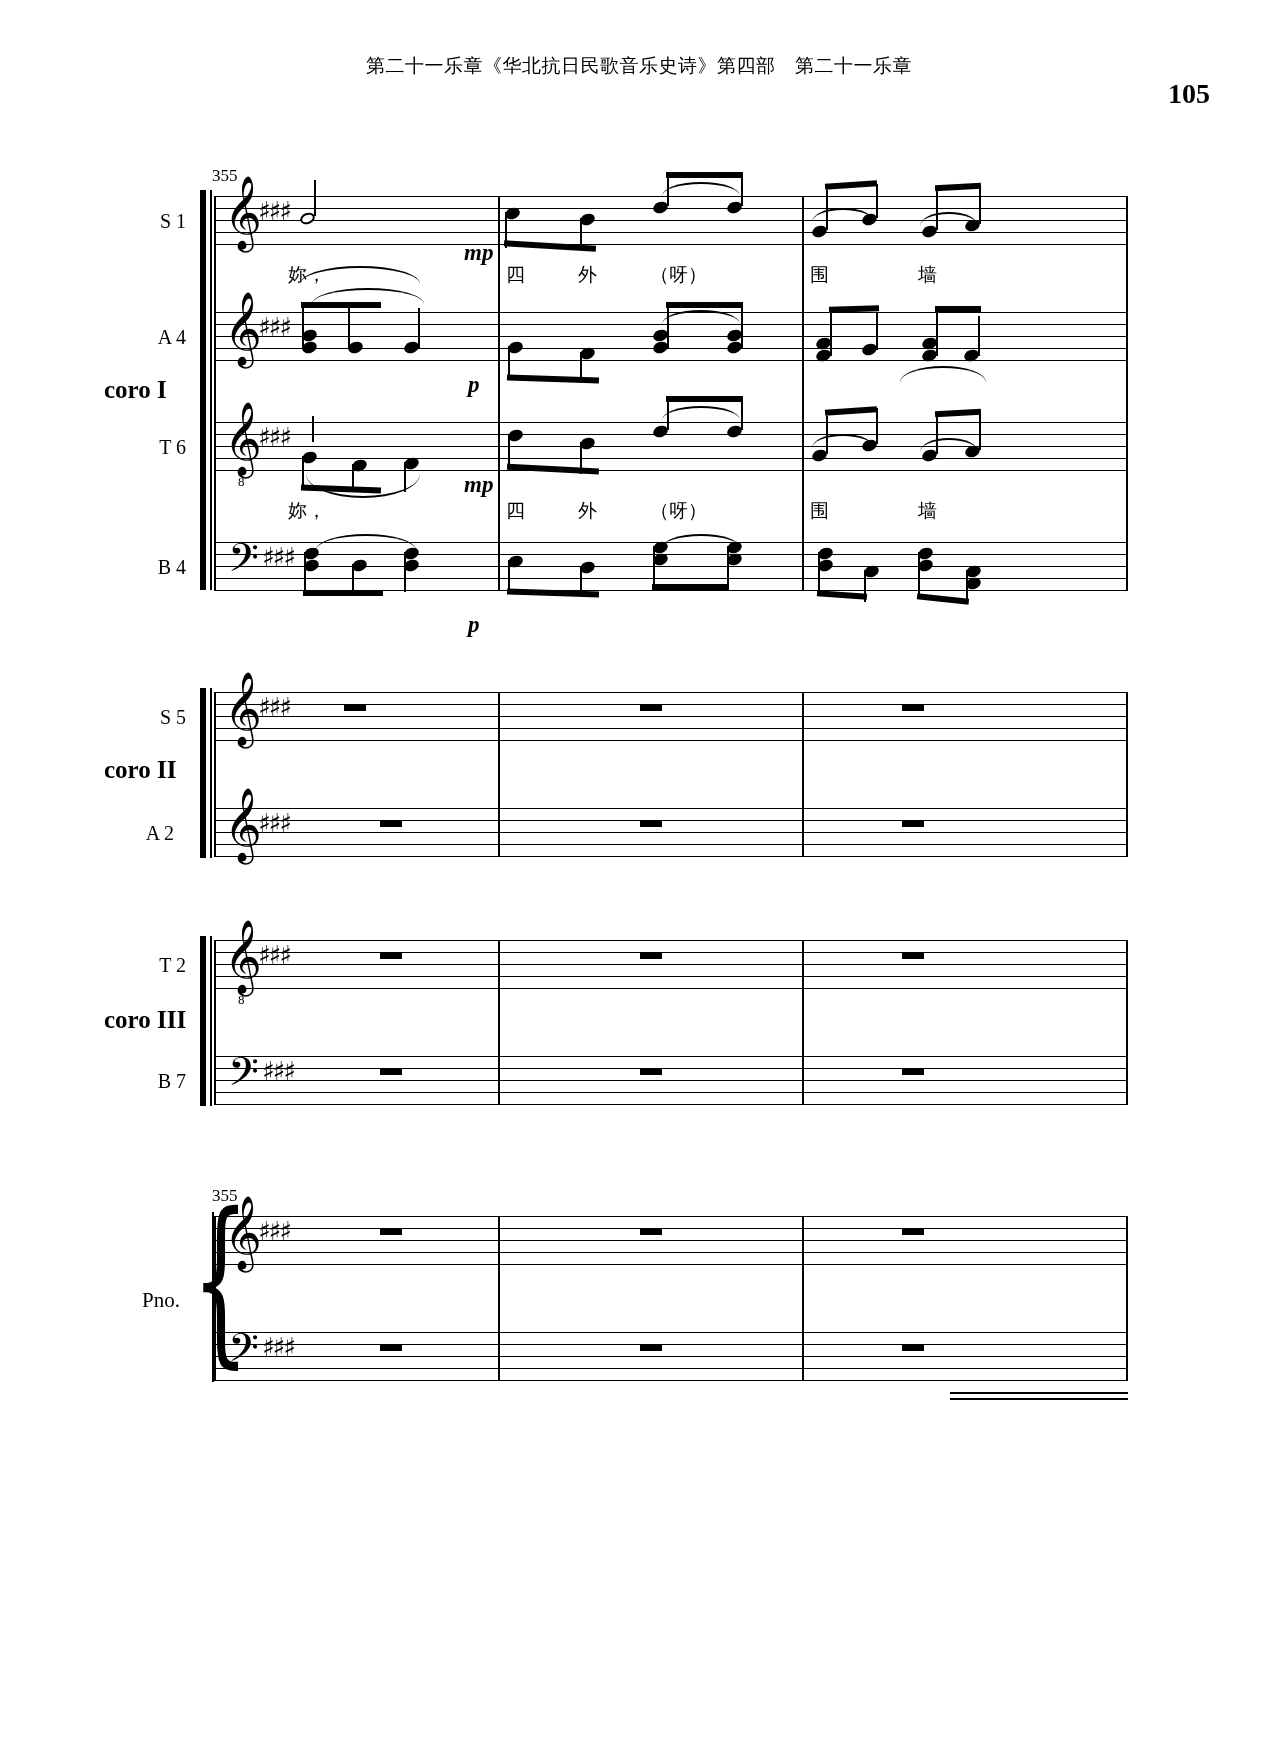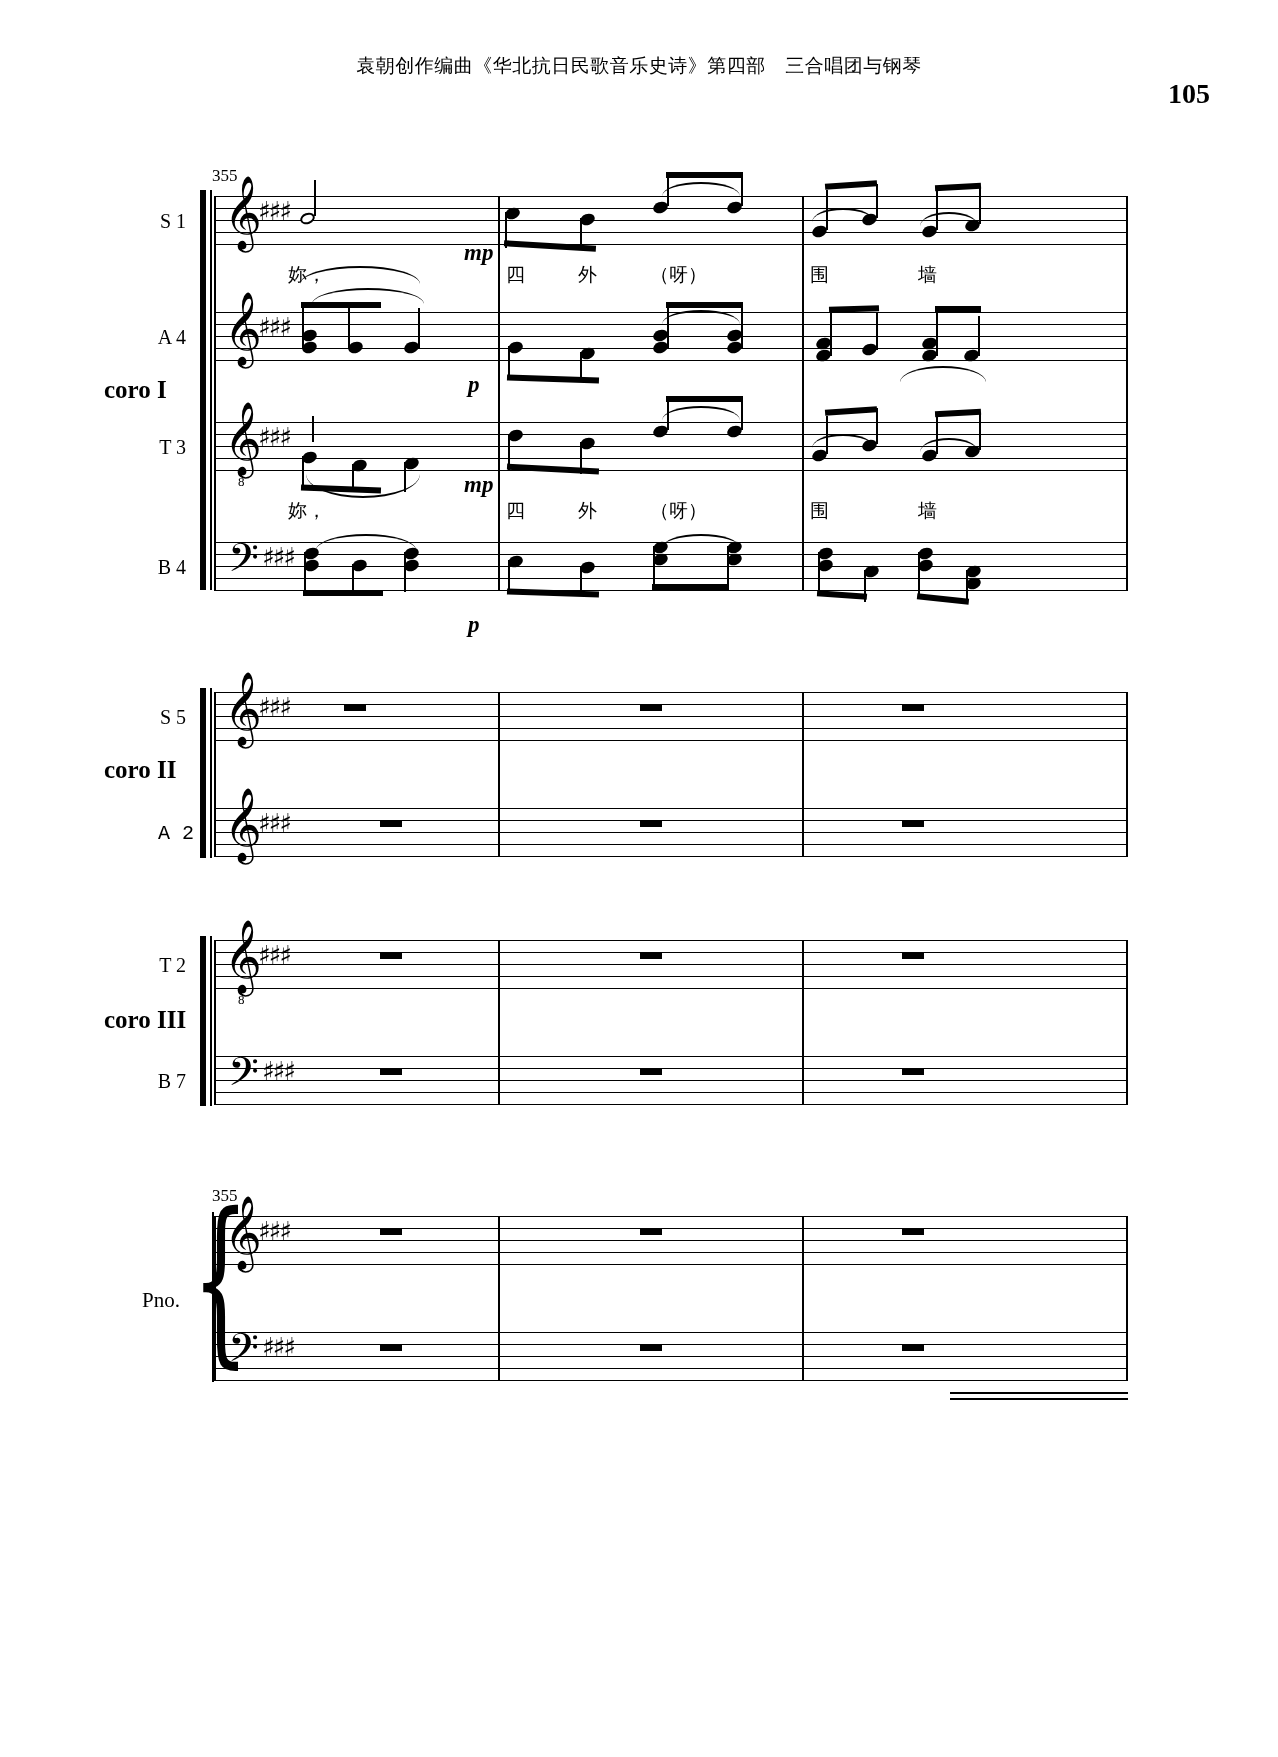--- a/index.html
+++ b/index.html
@@ -211,21 +211,21 @@
     height: 2px;
     background: #000;
   }
 </style>
 </head>
 <body>
 
 <div class="page">
 
   <div class="header">
-    <div class="header-line">袁朝创作编曲《华北抗日民歌音乐史诗》第四部　三合唱团与钢琴</div>
+    <div class="header-line">第二十一乐章《华北抗日民歌音乐史诗》第四部　第二十一乐章</div>
   </div>
   <div class="page-number">105</div>
 
   <div class="measure-number" style="left:212px; top:166px;">355</div>
 
   <div class="coro-label" style="left:104px; top:376px;">coro I</div>
 
   <div class="group-brace" style="left:200px; top:190px; height:400px;"></div>
   <div class="group-brace thin" style="left:210px; top:190px; height:400px;"></div>
 
@@ -333,21 +333,21 @@
 
   <div class="dyn" style="left:468px; top:372px;">p</div>
 
   <div class="stave" style="left:214px; top:422px; width:914px;">
     <div class="ln"></div>
       <div class="ln"></div>
       <div class="ln"></div>
       <div class="ln"></div>
       <div class="ln"></div>
   </div>
-  <div class="part-label" style="left:100px; top:436px; width:86px;">T 3</div>
+  <div class="part-label" style="left:100px; top:436px; width:86px;">T 6</div>
   <div class="clef treble" style="left:224px; top:406px;">𝄞</div>
   <div class="clef-8" style="left:238px; top:474px;">8</div>
   <div class="keysig" style="left:258px; top:424px;">♯♯♯</div>
 
   <div class="notehead" style="left:302px; top:452px;"></div>
   <div class="stem" style="left:302px; top:456px; height:34px;"></div>
   <div class="notehead" style="left:352px; top:460px;"></div>
   <div class="stem" style="left:352px; top:464px; height:28px;"></div>
   <div class="notehead" style="left:404px; top:458px;"></div>
   <div class="stem" style="left:404px; top:462px; height:30px;"></div>
@@ -468,21 +468,21 @@
   <div class="rest" style="left:640px; top:704px;"></div>
   <div class="rest" style="left:902px; top:704px;"></div>
 
   <div class="stave" style="left:214px; top:808px; width:914px;">
     <div class="ln"></div>
       <div class="ln"></div>
       <div class="ln"></div>
       <div class="ln"></div>
       <div class="ln"></div>
   </div>
-  <div class="part-label" style="left:108px; top:822px; width:86px;font-family:Liberation Mono, monospace;">A 2</div>
+  <div class="part-label" style="left:88px; top:822px; width:86px;">A 2</div>
   <div class="clef treble" style="left:224px; top:792px;">𝄞</div>
   <div class="keysig" style="left:258px; top:810px;">♯♯♯</div>
   <div class="rest" style="left:380px; top:820px;"></div>
   <div class="rest" style="left:640px; top:820px;"></div>
   <div class="rest" style="left:902px; top:820px;"></div>
 
   <div class="barline" style="left:214px; top:692px; height:164px;"></div>
   <div class="barline" style="left:498px; top:692px; height:164px;"></div>
   <div class="barline" style="left:802px; top:692px; height:164px;"></div>
   <div class="barline" style="left:1126px; top:692px; height:164px;"></div>

